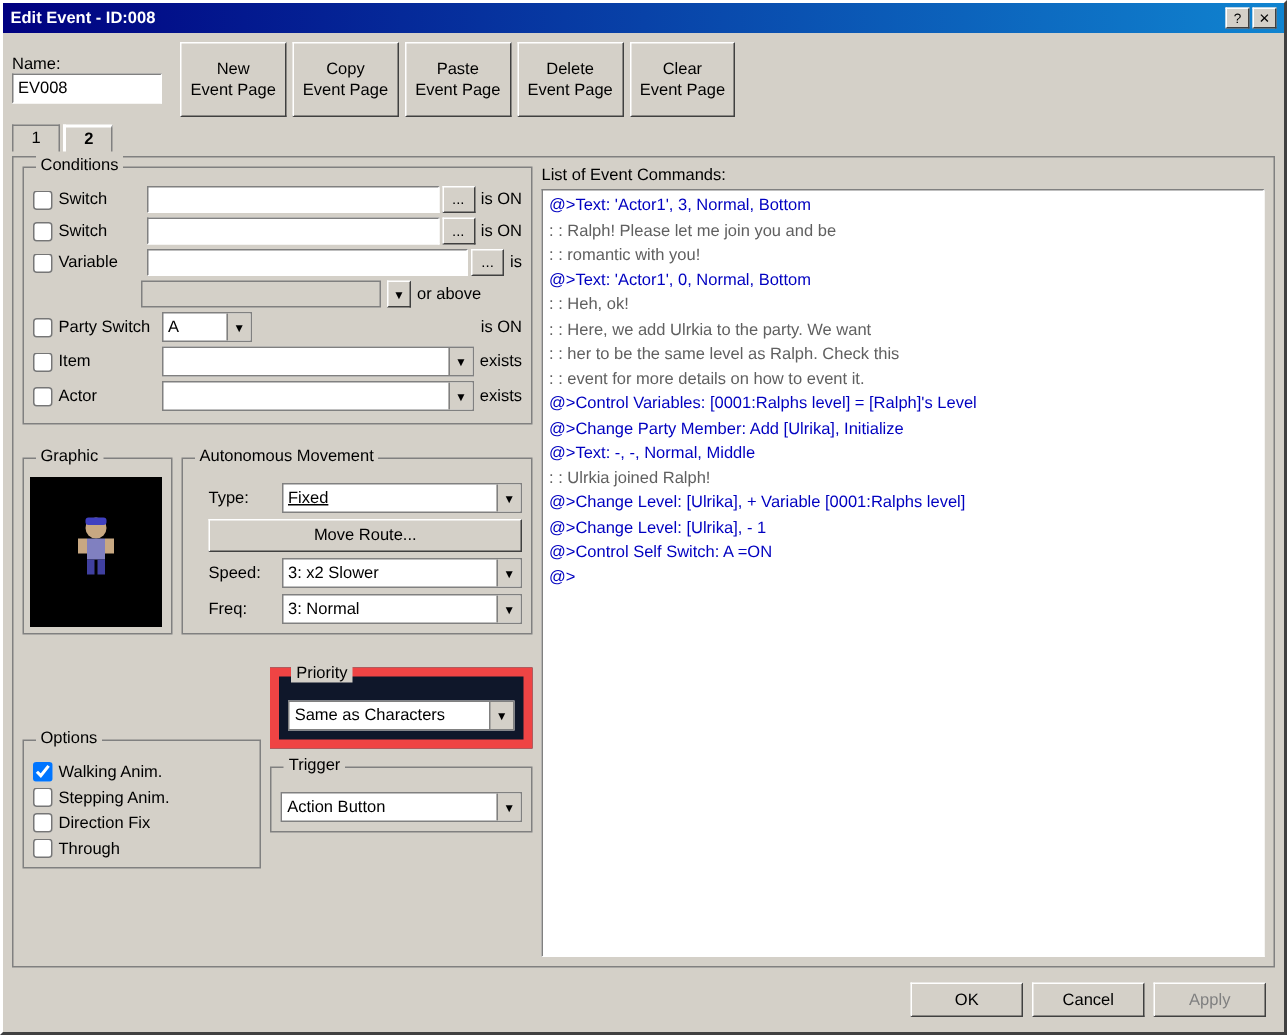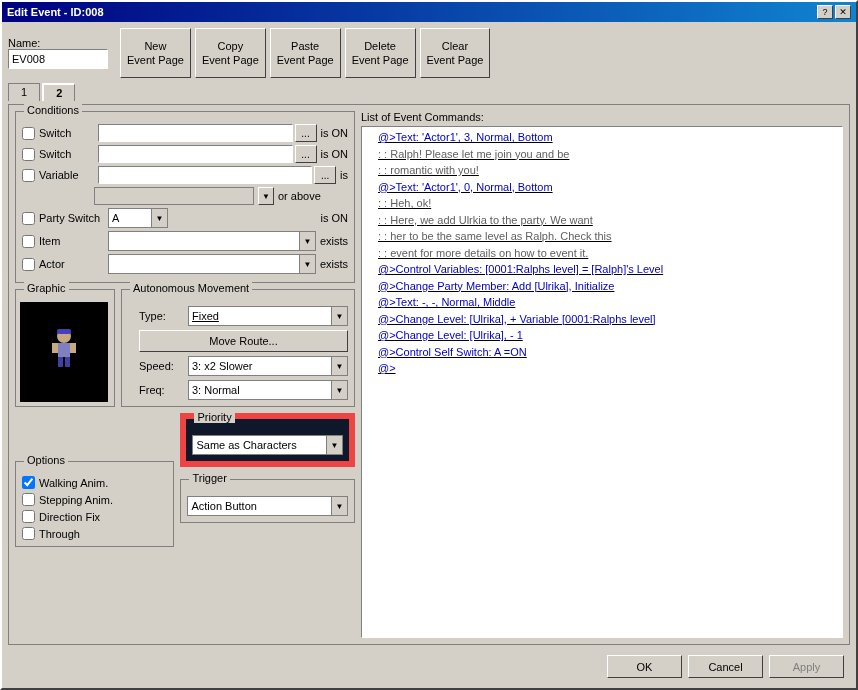--- a/index.html
+++ b/index.html
@@ -132,21 +132,21 @@
       flex: 1;
       border: 1px solid #808080;
       border-top: 1px solid #808080;
       background: #d4d0c8;
       padding: 6px;
     }
     .left-panel {
       width: 340px;
       display: flex;
       flex-direction: column;
-      gap: 6px;
+      gap: 22px;
       flex-shrink: 0;
     }
     .right-panel {
       flex: 1;
       display: flex;
       flex-direction: column;
     }
     .group-box {
       border: 1px solid #808080;
       border-top-color: #808080;
@@ -308,24 +308,23 @@
       font-size: 11px;
       margin-bottom: 3px;
     }
     .event-list {
       flex: 1;
       border: 1px solid #808080;
       border-right-color: #ffffff;
       border-bottom-color: #ffffff;
       background: white;
       overflow-y: auto;
-      padding: 2px 16px;
+      padding: 2px 4px;
       font-size: 11px;
       font-family: 'MS Sans Serif', Arial, monospace;
-      text-decoration: underline;
     }
     .event-line {
       line-height: 1.5;
       white-space: nowrap;
     }
     .event-line.blue { color: #0000c0; }
     .event-line.gray { color: #606060; }
     .bottom-bar {
       display: flex;
       justify-content: flex-end;
@@ -630,20 +629,21 @@
             <div class="event-line gray">  :          : Ralph! Please let me join you and be</div>
             <div class="event-line gray">  :          : romantic with you!</div>
             <div class="event-line blue">@&gt;Text: 'Actor1', 0, Normal, Bottom</div>
             <div class="event-line gray">  :          : Heh, ok!</div>
             <div class="event-line gray">  :          : Here, we add Ulrkia to the party. We want</div>
             <div class="event-line gray">  :          : her to be the same level as Ralph. Check this</div>
             <div class="event-line gray">  :          : event for more details on how to event it.</div>
             <div class="event-line blue">@&gt;Control Variables: [0001:Ralphs level] = [Ralph]'s Level</div>
             <div class="event-line blue">@&gt;Change Party Member: Add [Ulrika], Initialize</div>
             <div class="event-line blue">@&gt;Text: -, -, Normal, Middle</div>
+            <div class="event-line gray">  :          : Ulrkia joined Ralph!</div>
             <div class="event-line blue">@&gt;Change Level: [Ulrika], + Variable [0001:Ralphs level]</div>
             <div class="event-line blue">@&gt;Change Level: [Ulrika], - 1</div>
             <div class="event-line blue">@&gt;Control Self Switch: A =ON</div>
             <div class="event-line blue">@&gt;</div>
           </div>
       </div>
     </div>
 
     <div class="bottom-bar">
       <button class="bottom-btn">OK</button>

